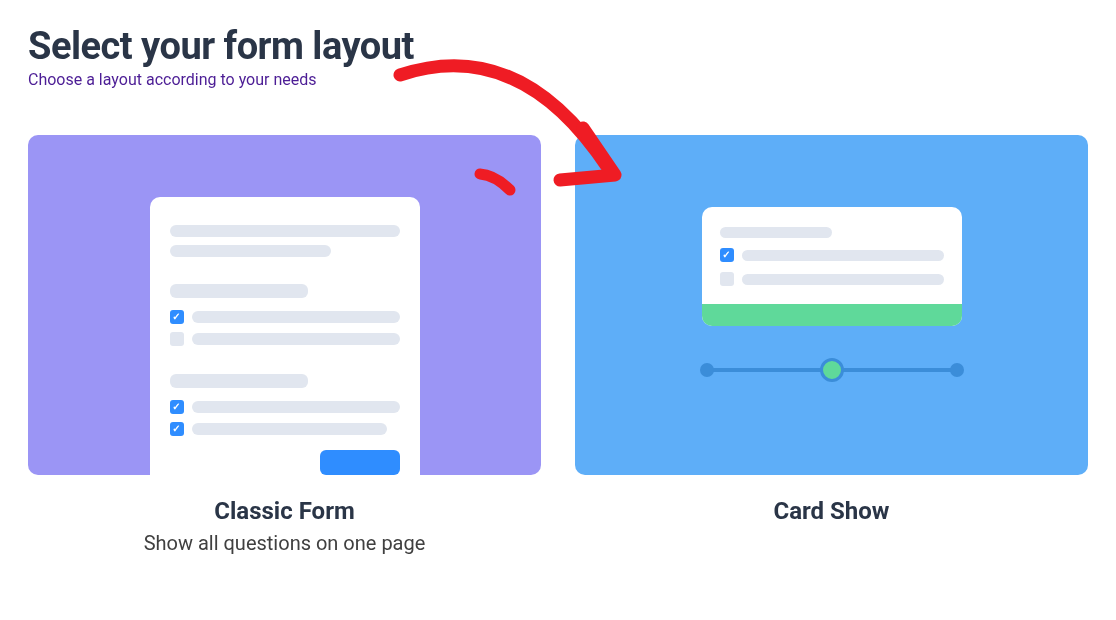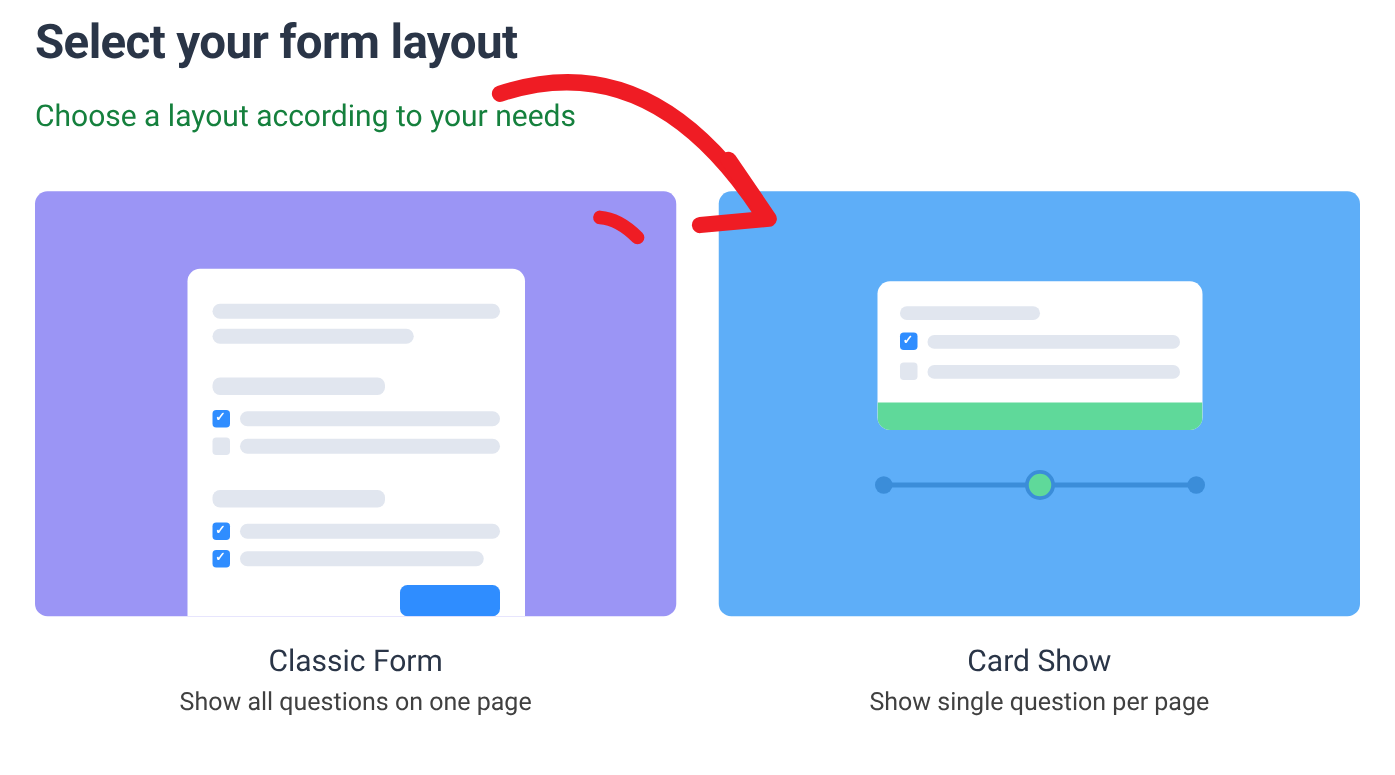--- a/index.html
+++ b/index.html
@@ -9,32 +9,32 @@
     }
     body {
       font-family: -apple-system, BlinkMacSystemFont, "Segoe UI", Roboto, Helvetica, Arial, sans-serif;
       background: #ffffff;
       width: 1116px;
       height: 620px;
       overflow: hidden;
       position: relative;
     }
     .header {
-      padding: 12px 0 0 28px;
+      padding: 24px 0 0 28px;
     }
     .title {
       font-size: 38px;
       font-weight: 700;
       color: #2a3547;
       letter-spacing: -0.5px;
     }
     .subtitle {
-      font-size: 24px;
-      color: #15803d;
-      margin-top: 23px;
+      font-size: 16px;
+      color: #4c1d95;
+      margin-top: 2px;
       font-weight: 400;
     }
     .options {
       display: flex;
       gap: 34px;
       padding: 46px 28px 0 28px;
     }
     .option-card {
       flex: 1;
       cursor: pointer;
@@ -160,21 +160,21 @@
       background: #5fd99a;
       border: 3px solid #3b8dd9;
       box-sizing: content-box;
     }
     .option-label {
       text-align: center;
       margin-top: 22px;
     }
     .option-title {
       font-size: 24px;
-      font-weight: 400;
+      font-weight: 700;
       color: #2a3547;
     }
     .option-desc {
       font-size: 20px;
       color: #404040;
       margin-top: 6px;
     }
     .annotation-arrow {
       position: absolute;
       top: 20px;
@@ -247,21 +247,20 @@
       </div>
       <div class="progress">
         <div class="progress-line"></div>
         <div class="dot dot-left"></div>
         <div class="dot dot-center"></div>
         <div class="dot dot-right"></div>
       </div>
     </div>
     <div class="option-label">
       <div class="option-title">Card Show</div>
-      <div class="option-desc">Show single question per page</div>
     </div>
   </div>
 
 </div>
 
 <svg class="annotation-arrow" viewBox="0 0 280 200">
   <path d="M 20 55 Q 140 15 228 148" stroke="#ef1c24" stroke-width="13" fill="none" stroke-linecap="round"></path>
   <path d="M 203 108 L 235 155 L 180 160" stroke="#ef1c24" stroke-width="13" fill="none" stroke-linecap="round" stroke-linejoin="round"></path>
   <path d="M 100 154 Q 115 155 130 170" stroke="#ef1c24" stroke-width="11" fill="none" stroke-linecap="round"></path>
 </svg>

